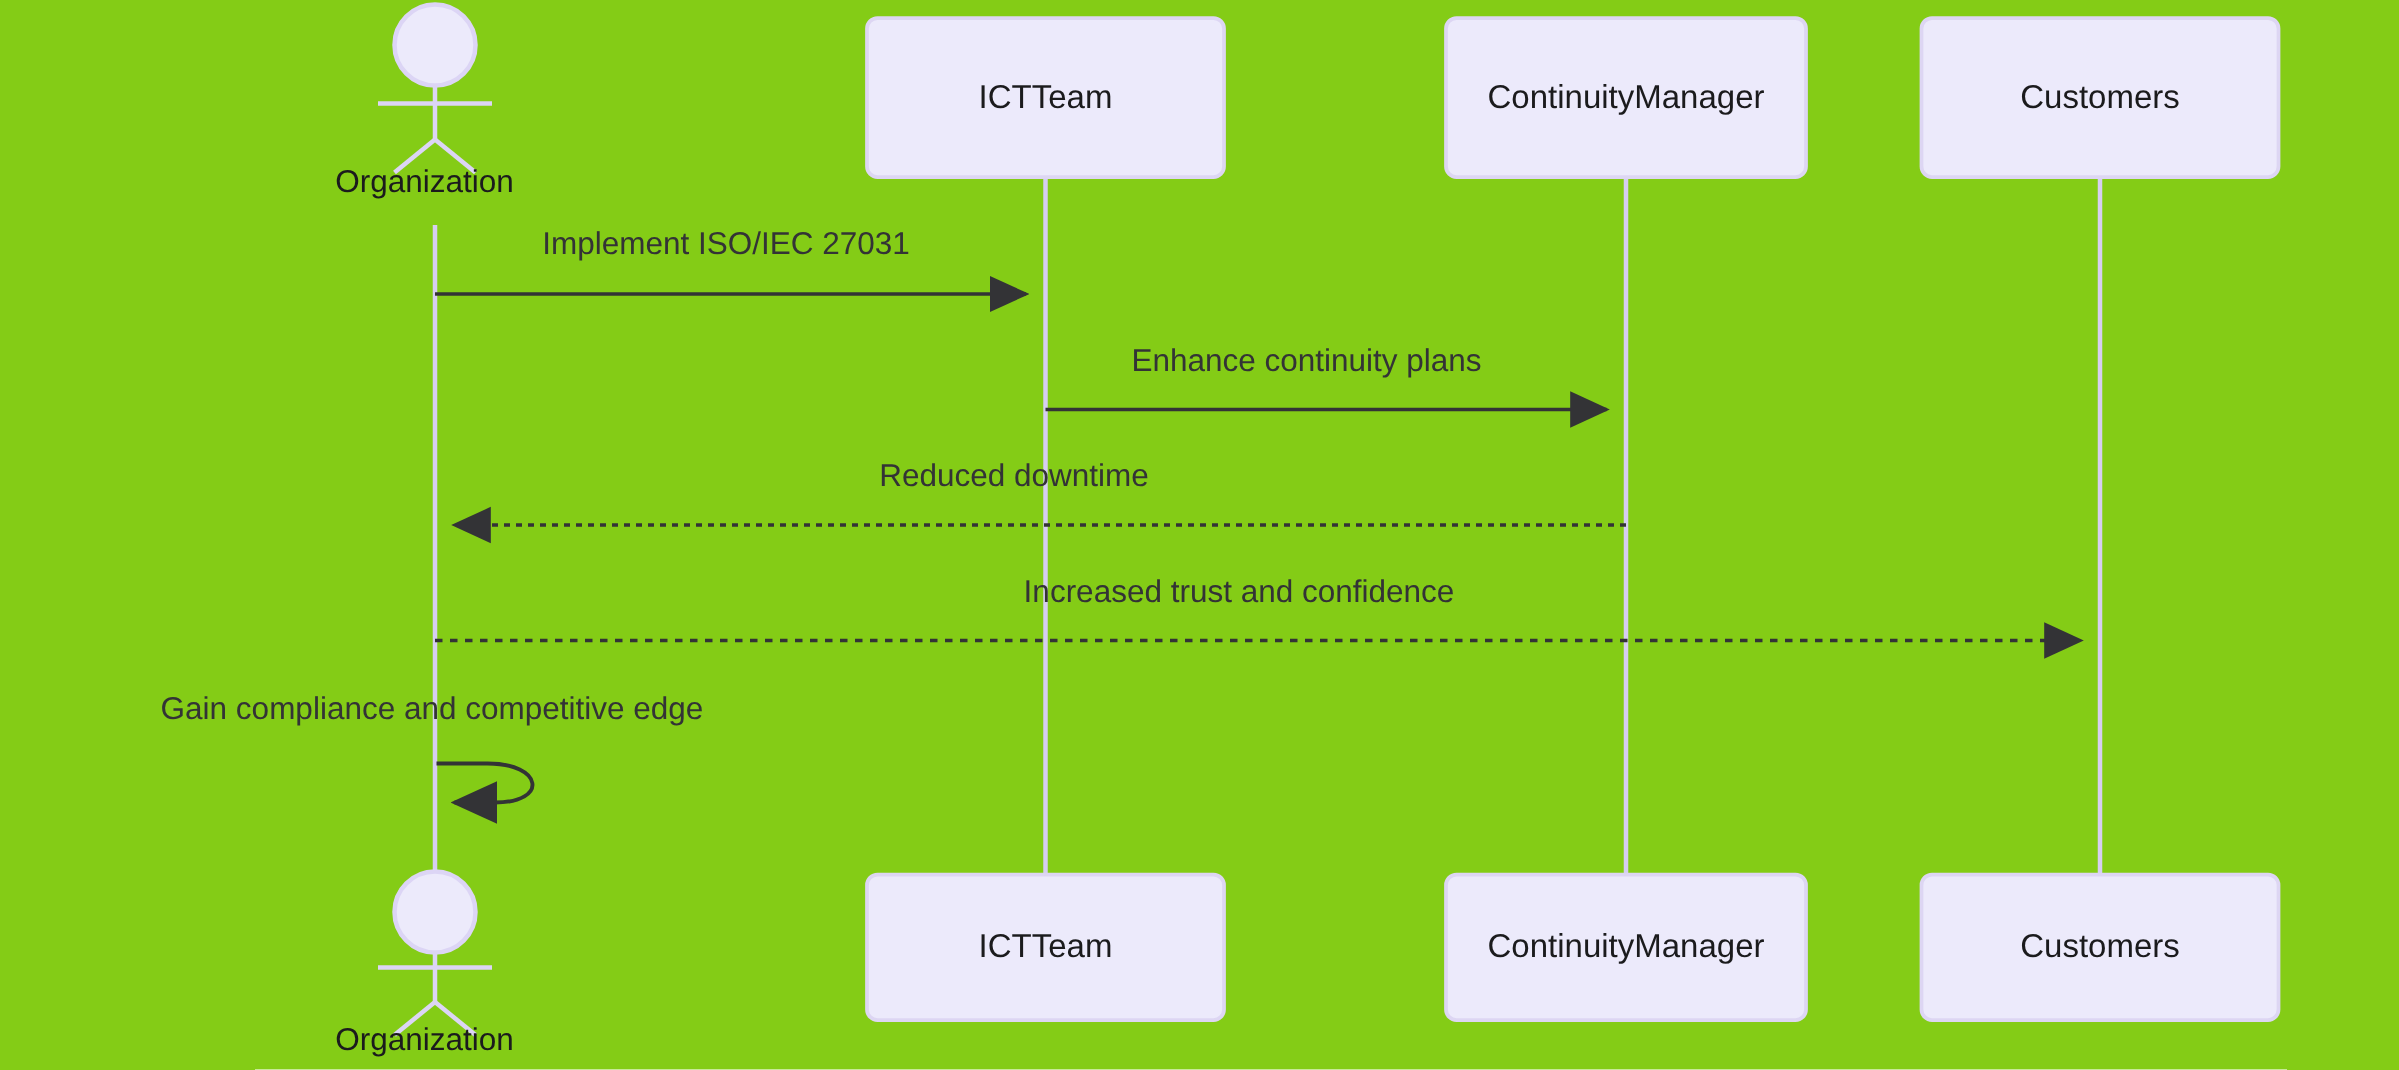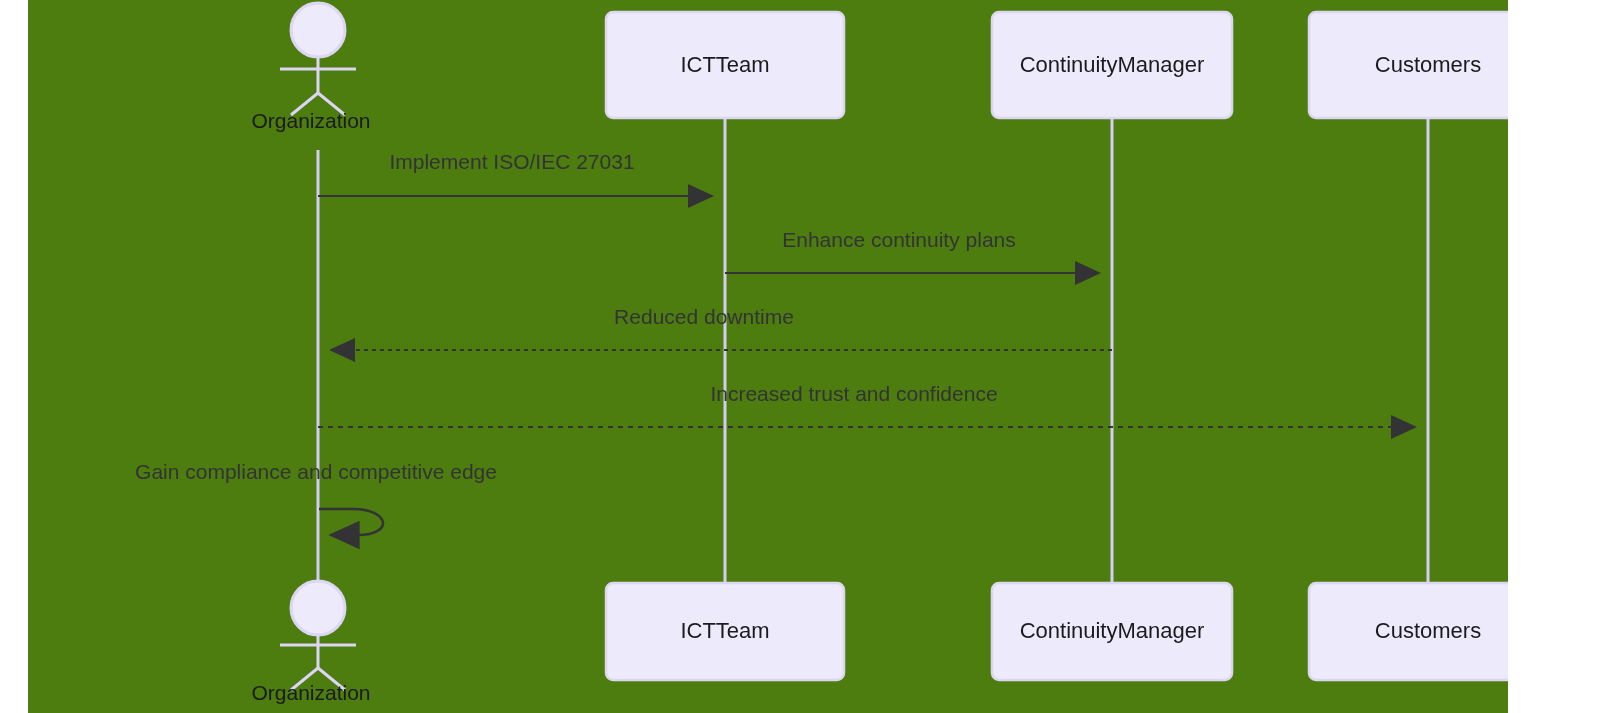--- a/index.html
+++ b/index.html
@@ -6,25 +6,24 @@
   html, body {
     margin: 0;
     padding: 0;
     background: #ffffff;
   }
   body {
     font-family: "Liberation Sans", sans-serif;
   }
   #diagram-root {
     position: relative;
-    width: 1480px;
+    width: 1599px;
     height: 713px;
-    background: #4d7c0f;
+    background: #84cc16;
     overflow: hidden;
-    margin-left: 28px;
   }
   #diagram-svg {
     position: absolute;
     top: 0;
     left: 0;
     width: 1599px;
     height: 713px;
     display: block;
   }
   .participant-label {

